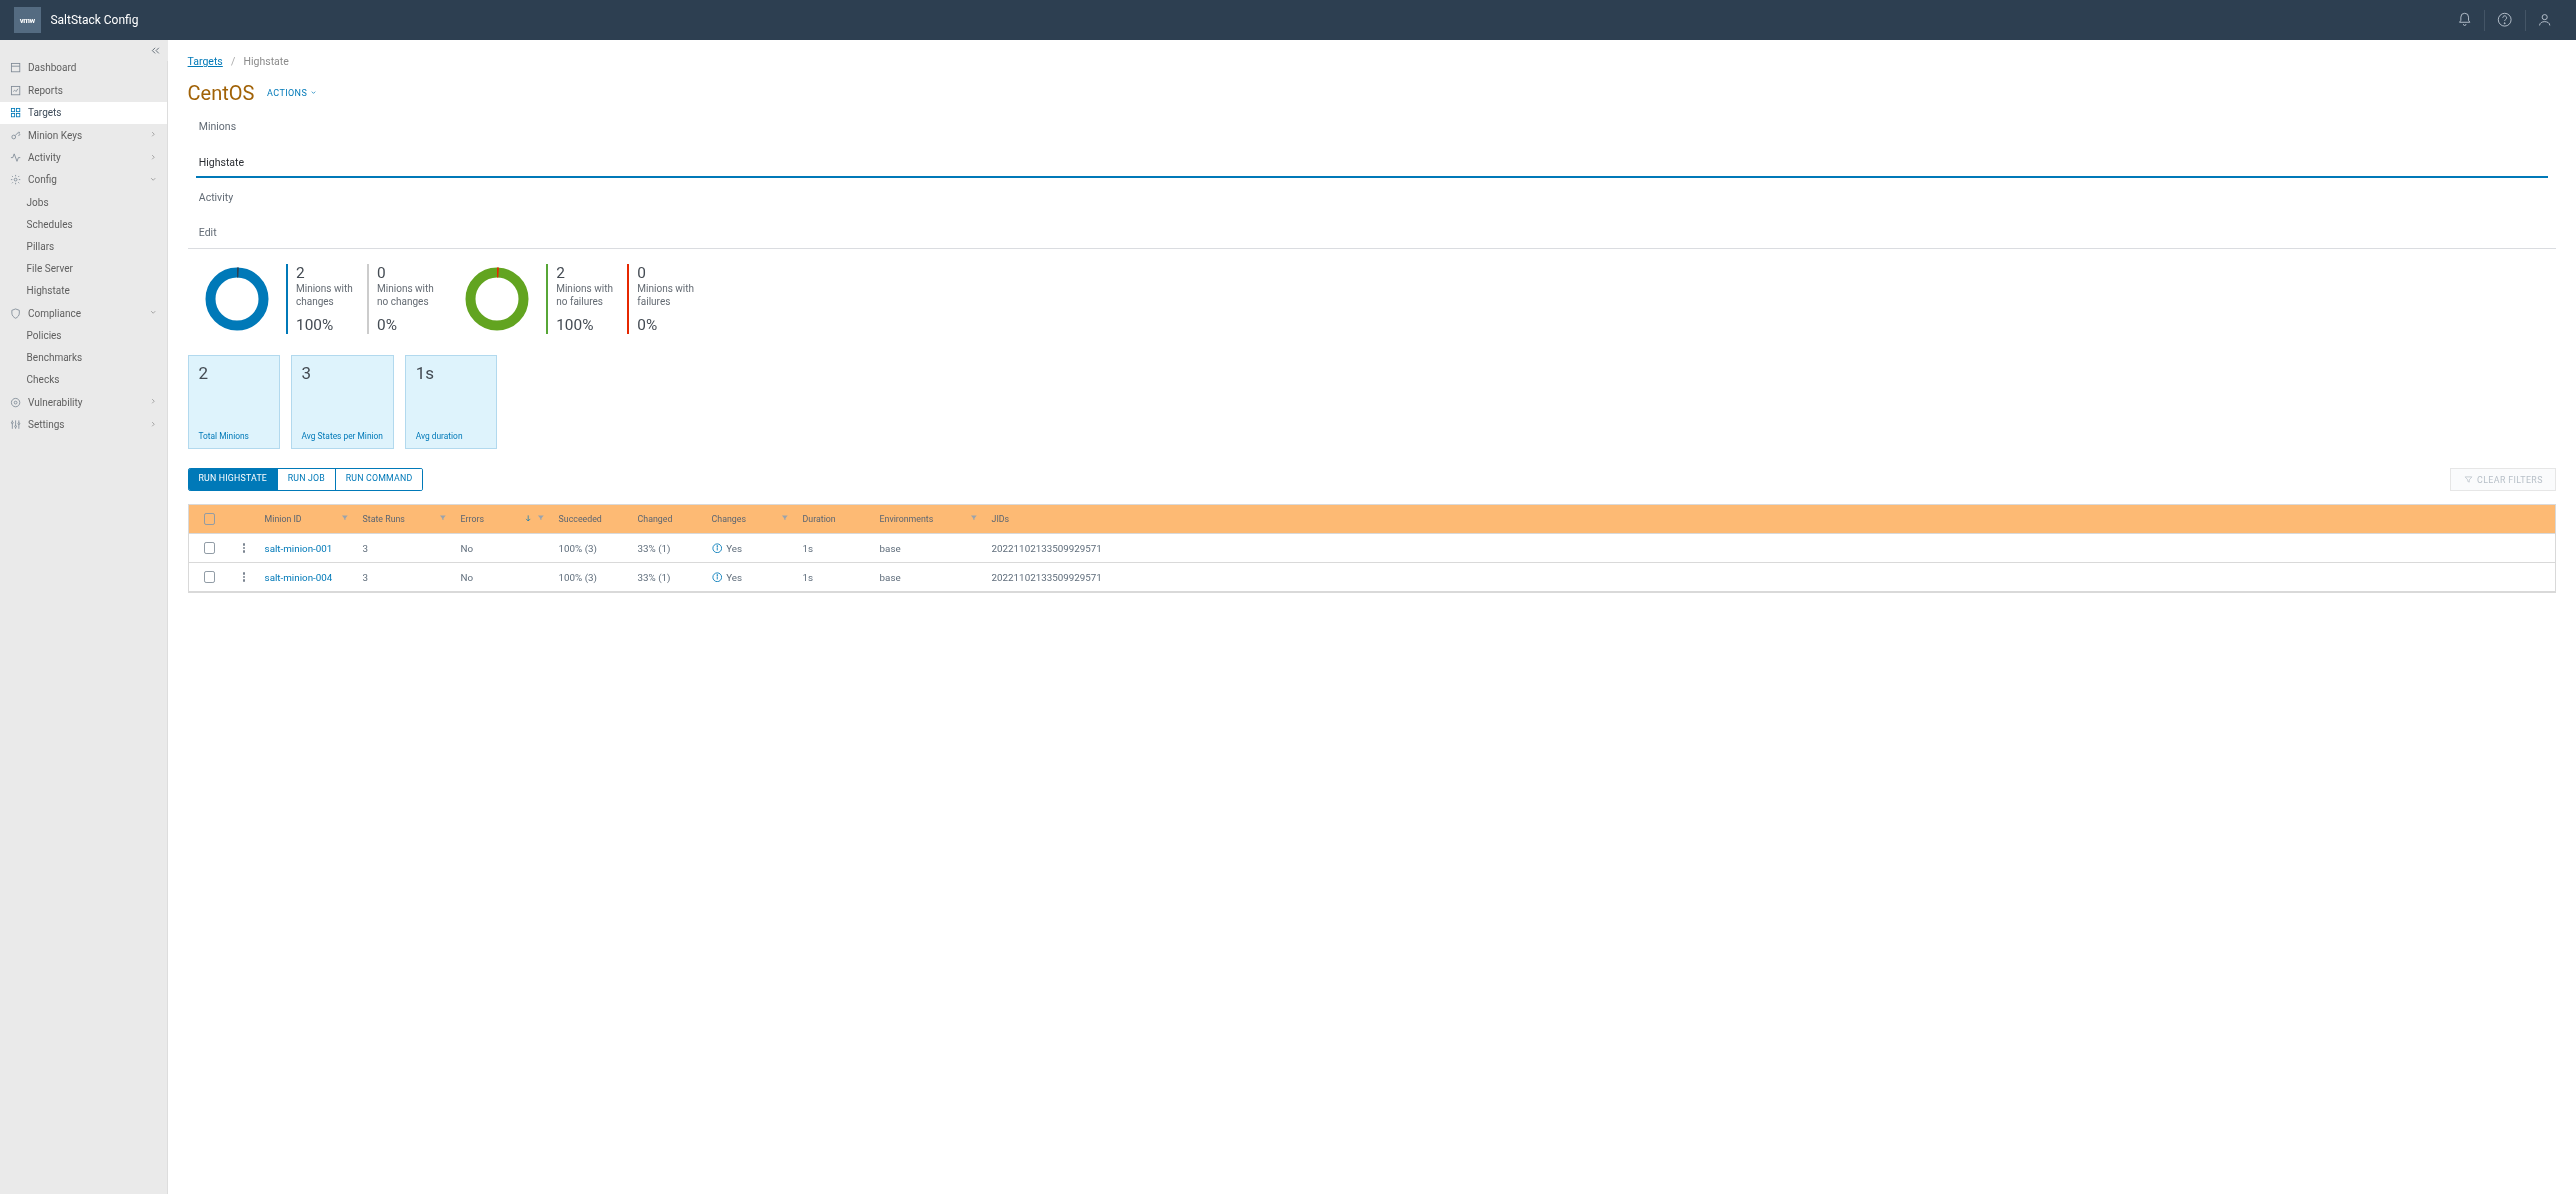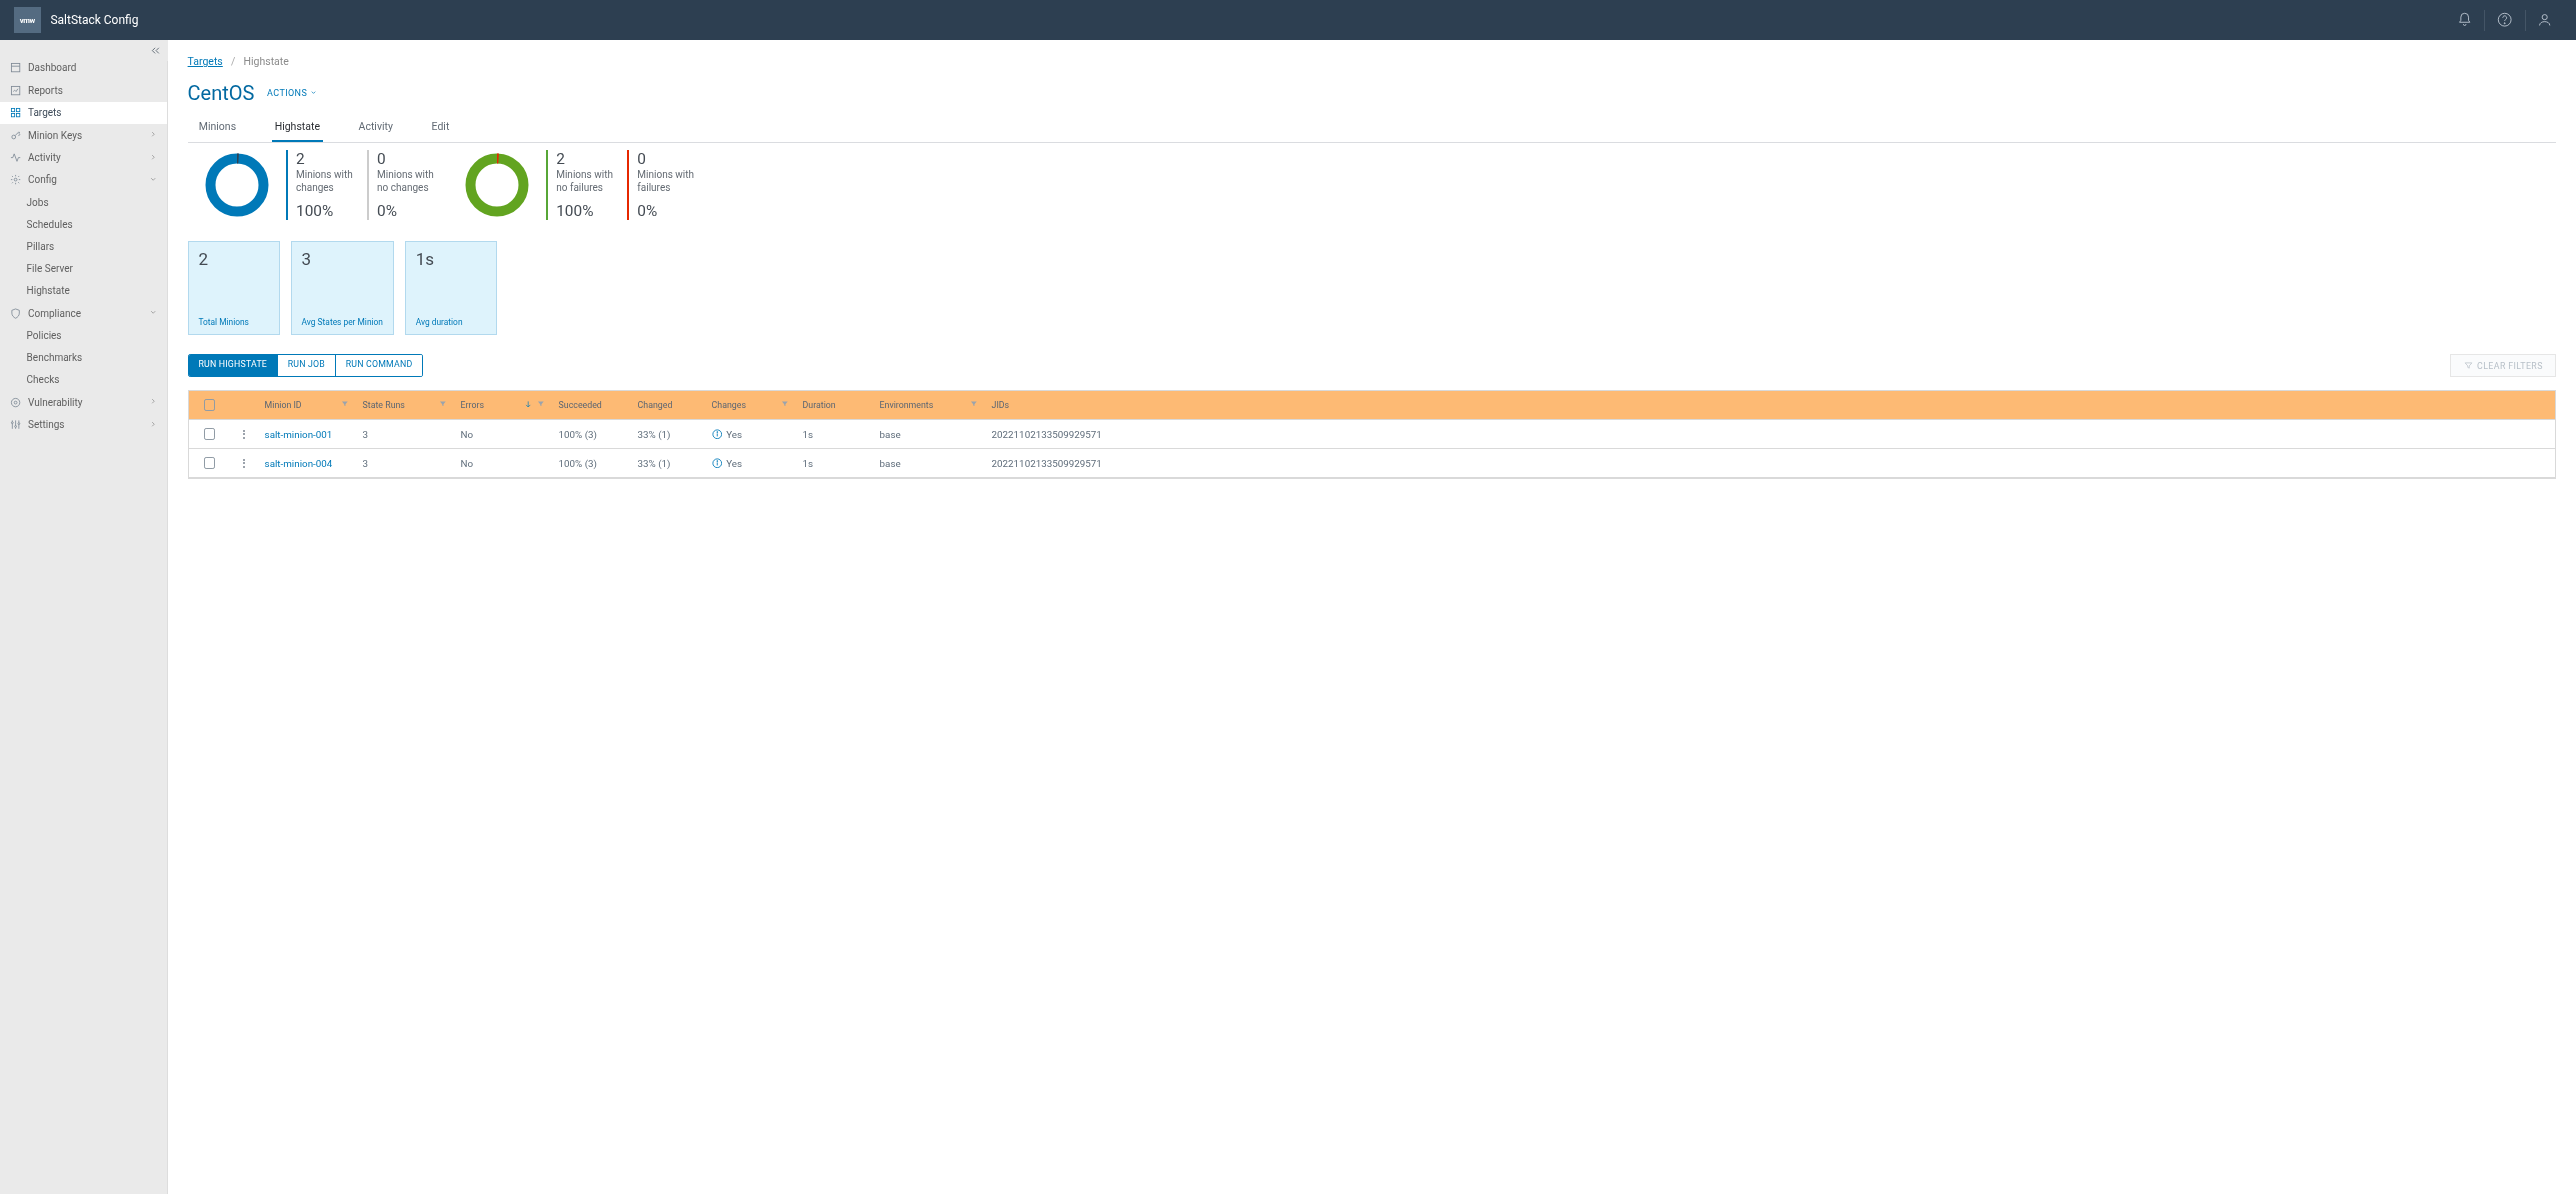--- a/index.html
+++ b/index.html
@@ -26,26 +26,26 @@
 .nav-icon { width: 12.6px; margin-right: 5.6px; display: inline-flex; }
 .nav-label { flex: 1; }
 .nav-caret { color: #888; }
 
 
 .main { flex: 1; background: #fff; overflow-y: auto; padding: 15.4px 19.6px; }
 .breadcrumb { font-size: 10.5px; color: #8b8b8b; margin-bottom: 12.6px; }
 .breadcrumb a { color: #0079b8; text-decoration: underline; }
 .breadcrumb-sep { margin: 0 5.6px; color: #aaa; }
 .title-row { display: flex; align-items: center; gap: 12.6px; margin-bottom: 8.4px; }
-.page-title { font-size: 20px; font-weight: 400; color: #0369a1; }
+.page-title { font-size: 20px; font-weight: 400; color: #a16207; }
 .actions-btn { color: #0079b8; font-size: 9px; letter-spacing: 0.4px; cursor: pointer; display: flex; align-items: center; gap: 2.8px; }
 .subtitle { font-size: 19px; font-weight: 400; color: #444b53; margin-bottom: 21px; }
 
 
-.tabs { display: flex; border-bottom: 0.7px solid #dadce0; gap: 33px; padding: 0 8.4px; margin-bottom: 7px;}
+.tabs { display: flex; border-bottom: 0.7px solid #dadce0; gap: 7px; padding: 0 8.4px; margin-bottom: 15px; flex-direction: column;}
 .tab { padding: 7px 2.8px; font-size: 10.5px; color: #626b75; cursor: pointer; border-bottom: 2.1px solid transparent; margin-bottom: -0.7px; }
 .tab.active { color: #2b2e33; border-bottom-color: #0079b8; }
 
 
 .stat-row { display: flex; gap: 28px; margin-bottom: 21px; padding-left: 14px;}
 .stat-group { display: flex; align-items: center; gap: 14px; }
 .donut { width: 70px; height: 70px; }
 .stat-block { padding-left: 8.4px; border-left: 2.8px solid #ccc; }
 .stat-block.blue { border-left-color: #0079b8; }
 .stat-block.gray { border-left-color: #ccc; }

